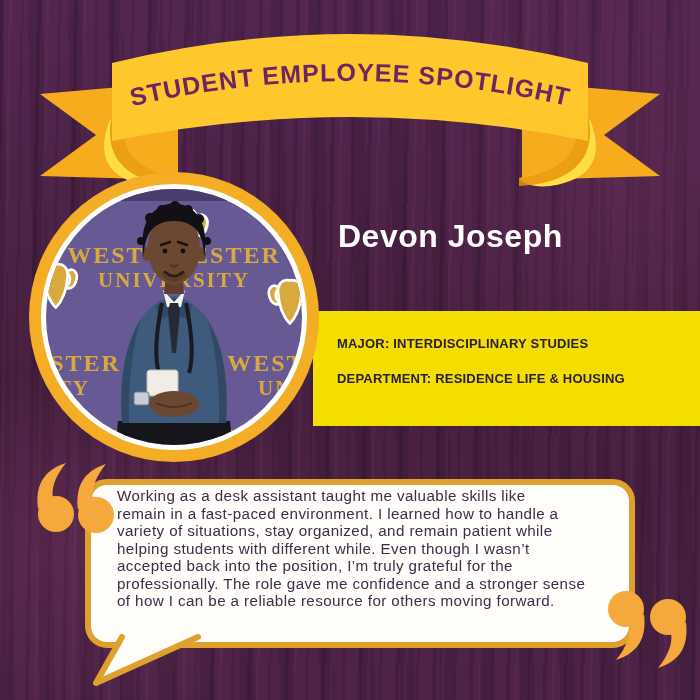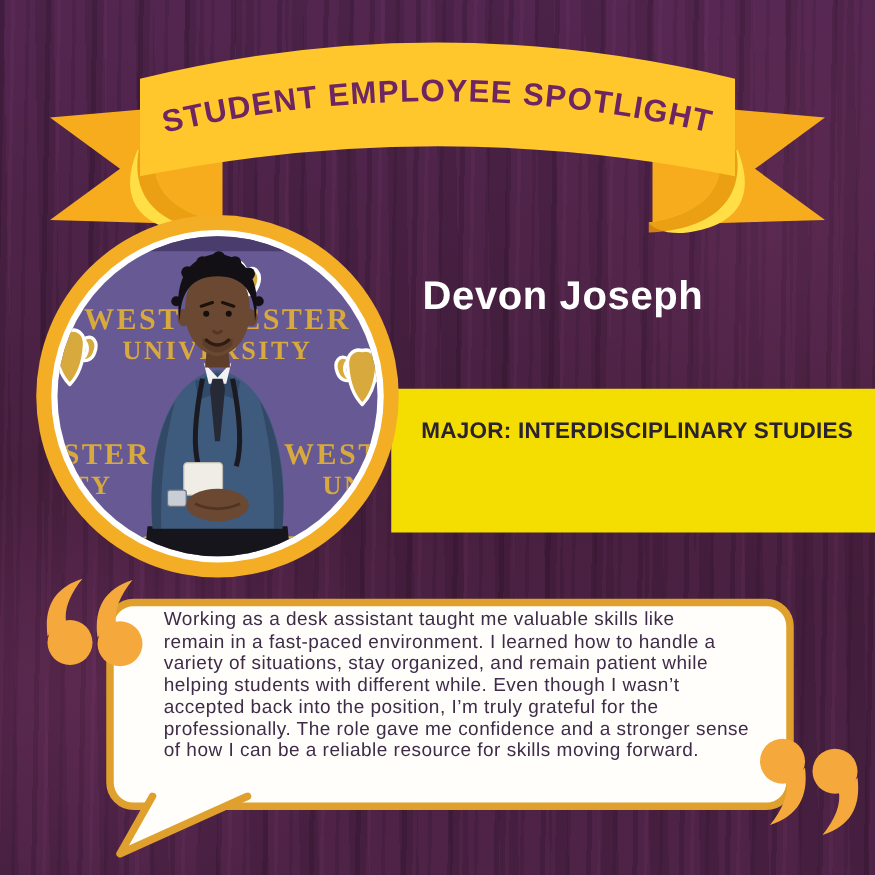--- a/index.html
+++ b/index.html
@@ -18,39 +18,39 @@
   .ribbon text{
     font-family:"Liberation Sans",sans-serif;font-weight:bold;font-size:25px;
     letter-spacing:1px;fill:var(--banner_text,#6E2663);
   }
   .photo{position:absolute;left:28px;top:171px;width:292px;height:292px;z-index:3;}
   .info-panel{
     position:absolute;left:313px;top:311px;width:387px;height:115px;z-index:2;
     background:var(--panel_yellow,#F4DD00);box-sizing:border-box;
     padding:21px 10px 0 24px;color:var(--panel_text,#2A2230);
   }
-  .info-line{font-weight:bold;font-size:18px;line-height:24px;letter-spacing:.2px;}
+  .info-line{font-weight:bold;font-size:13px;line-height:24px;letter-spacing:.2px;}
   .info-line.major{margin-bottom:11px;}
   .info-line.dept{width:352px;}
   .name-block{position:absolute;left:338px;top:220px;z-index:4;color:var(--name_text,#FFFFFF);}
   .student-name{font-size:32px;font-weight:bold;line-height:1;letter-spacing:.5px;margin:0;}
   .class-year{font-size:28px;font-weight:bold;line-height:1;letter-spacing:.5px;margin:9px 0 0 1px;}
   .bubble{
     position:absolute;left:85px;top:479px;width:550px;height:169px;z-index:5;
     background:var(--bubble_fill,#FFFEFA);
     border:6px solid var(--bubble_border,#DFA02E);
     border-radius:22px;box-sizing:border-box;
   }
   .bubble-tail{position:absolute;left:88px;top:634px;z-index:6;}
   .quote-text{
     position:absolute;left:117px;top:487px;width:512px;z-index:7;
     color:var(--quote_text,#3E2C49);font-size:15.2px;line-height:17.5px;
     letter-spacing:.4px;font-weight:normal;
   }
-  .quote-text div{white-space:nowrap;margin-left:14px;}
+  .quote-text div{white-space:nowrap;}
   .qmark{position:absolute;z-index:8;}
   .qmark.open{left:36px;top:463px;}
   .qmark.close{left:594px;top:590px;}
 </style>
 </head>
 <body>
 
 <div class="canvas">
 
   <svg class="ribbon" viewBox="0 0 700 200">
@@ -138,39 +138,40 @@
         <circle cx="137" cy="80" r="2.4" fill="#14100E"></circle>
         <circle cx="155" cy="80" r="2.4" fill="#14100E"></circle>
         <path d="M143,94 Q146,97 149,94" stroke="#543622" stroke-width="2.5" fill="none" stroke-linecap="round"></path>
         <path d="M137,101 Q146,109 155,101" stroke="#2E1B12" stroke-width="2.5" fill="none" stroke-linecap="round"></path>
       </g>
     </g>
   </svg>
 
   <div class="info-panel">
     <div class="info-line major">MAJOR: INTERDISCIPLINARY STUDIES</div>
+    <div class="info-line dept">DEPARTMENT: RESIDENCE LIFE &amp; HOUSING</div>
   </div>
 
   <div class="name-block">
     <div class="student-name">Devon Joseph</div>
   </div>
 
   <div class="bubble"></div>
   <svg class="bubble-tail" width="120" height="56" viewBox="0 0 120 56">
     <path d="M34,3 L8,49 L110,3" style="fill:var(--bubble_fill,#FFFEFA);stroke:var(--bubble_border,#DFA02E)" stroke-width="6" stroke-linejoin="round" stroke-linecap="round"></path>
   </svg>
 
   <div class="quote-text">
     <div>Working as a desk assistant taught me valuable skills like</div>
     <div>remain in a fast-paced environment. I learned how to handle a</div>
     <div>variety of situations, stay organized, and remain patient while</div>
     <div>helping students with different while. Even though I wasn’t</div>
     <div>accepted back into the position, I’m truly grateful for the</div>
     <div>professionally. The role gave me confidence and a stronger sense</div>
-    <div>of how I can be a reliable resource for skills moving forward.</div>
+    <div>of how I can be a reliable resource for others moving forward.</div>
   </div>
 
   <svg class="qmark open" width="84" height="72" viewBox="0 0 84 72">
     <g style="fill:var(--quote_mark,#F5A93D)">
       <g>
         <circle cx="20" cy="51" r="18"></circle>
         <path d="M2,46 C-1,22 8,7 30,0 C20,12 15,25 17,35 C11,38 6,41 2,46 Z"></path>
       </g>
       <g transform="translate(40,1)">
         <circle cx="20" cy="51" r="18"></circle>

